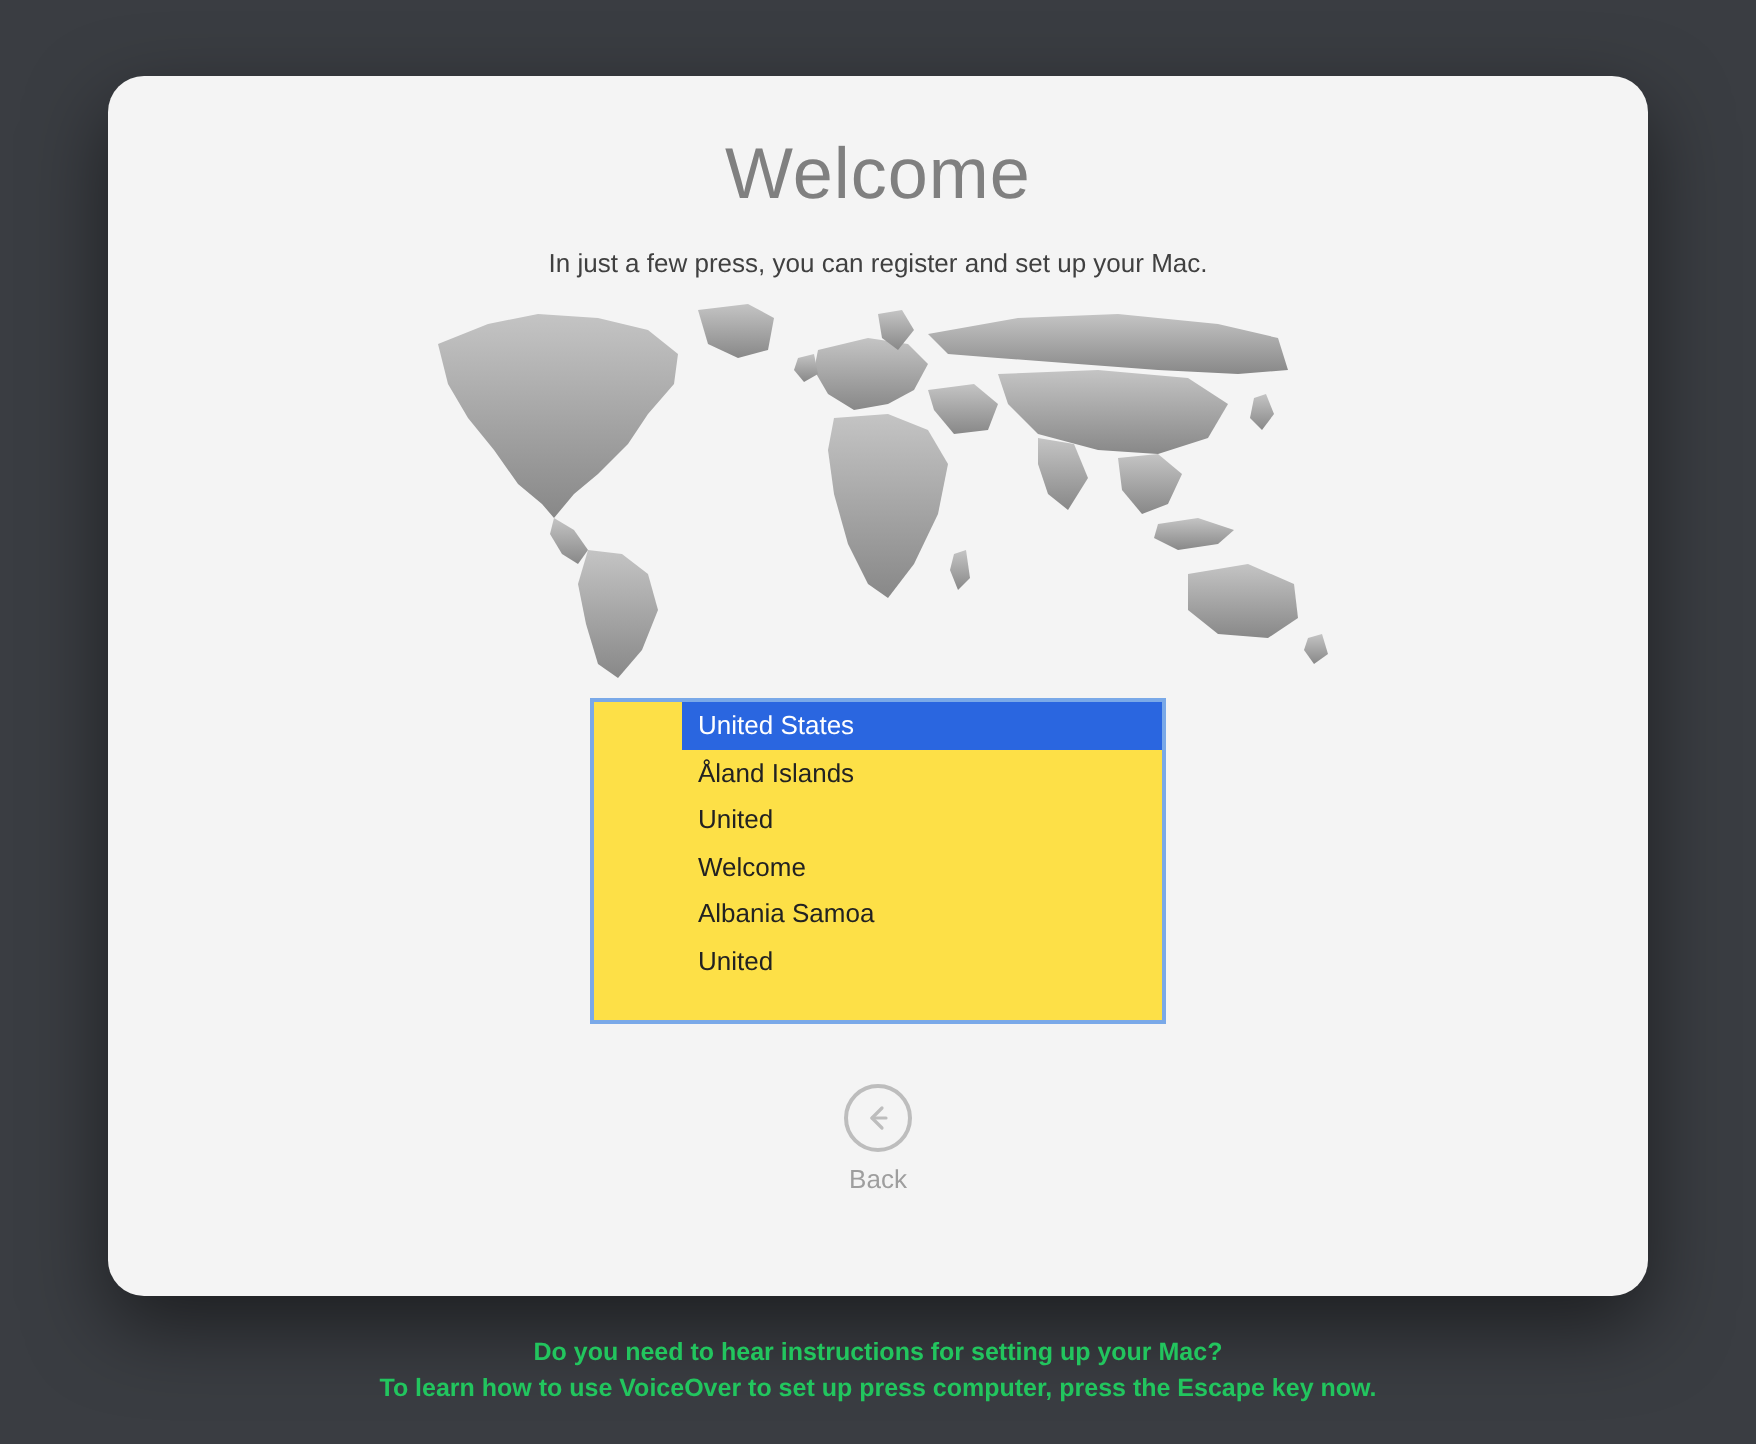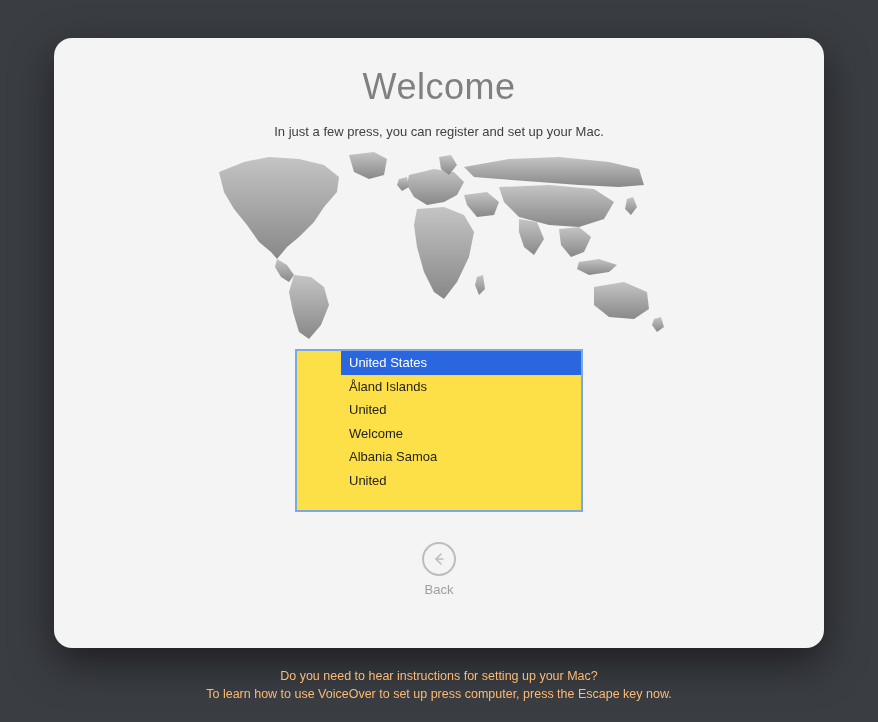--- a/index.html
+++ b/index.html
@@ -105,23 +105,23 @@
       margin-top: 6px;
       font-size: 13px;
       color: #4a4a4a;
     }
     .nav-button.disabled .label {
       color: #9e9e9e;
     }
     .footer {
       margin-top: 20px;
       text-align: center;
-      color: #fdba74;
+      color: #22c55e;
       font-size: 12.5px;
-      font-weight: 400;
+      font-weight: 700;
       line-height: 1.4;
     }
   </style>
 </head>
 <body>
 
 <div class="setup-window">
   <h1 class="page-title">Welcome</h1>
   <p class="subtitle">In just a few press, you can register and set up your Mac.</p>
 

